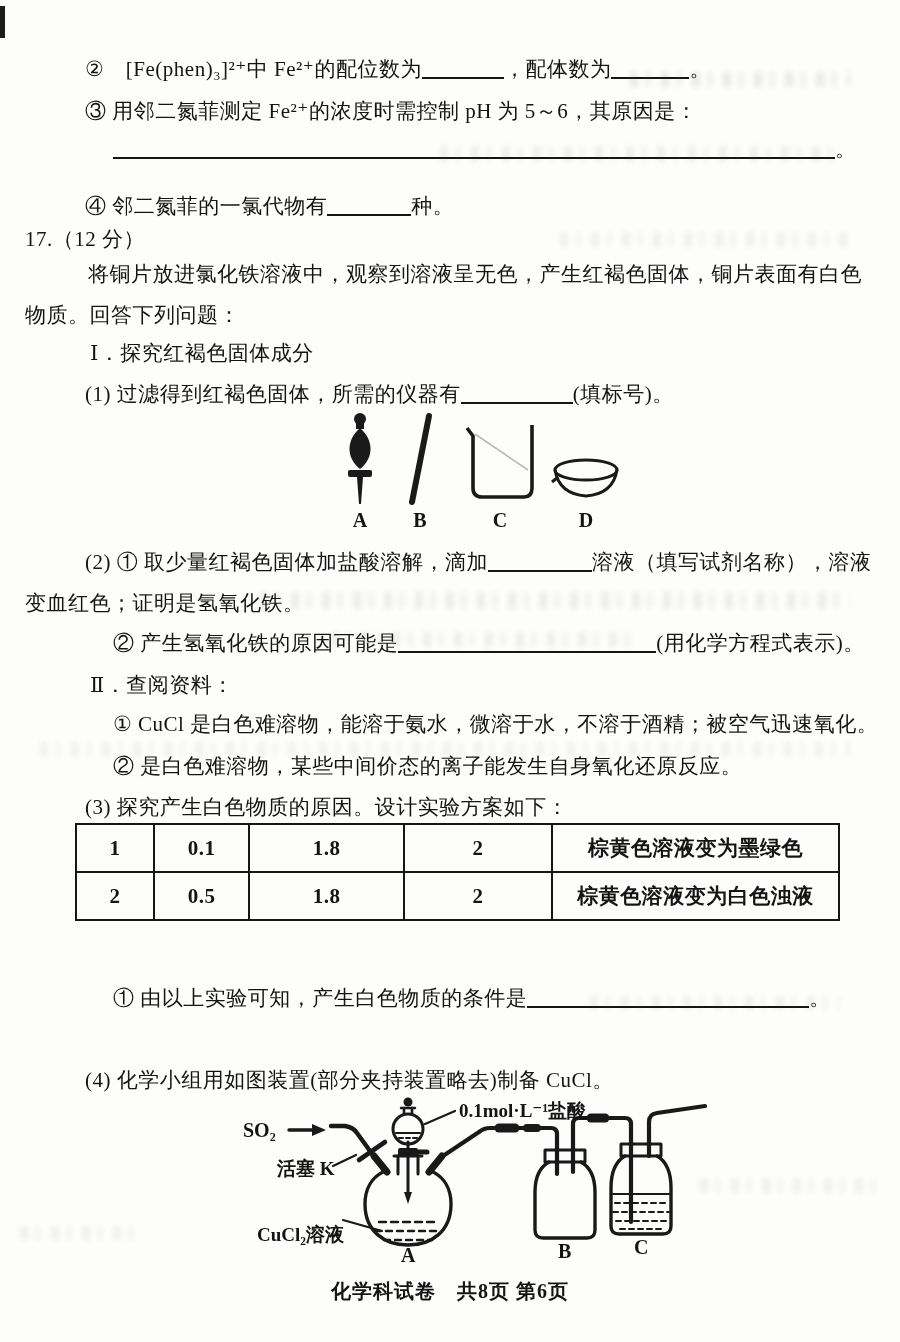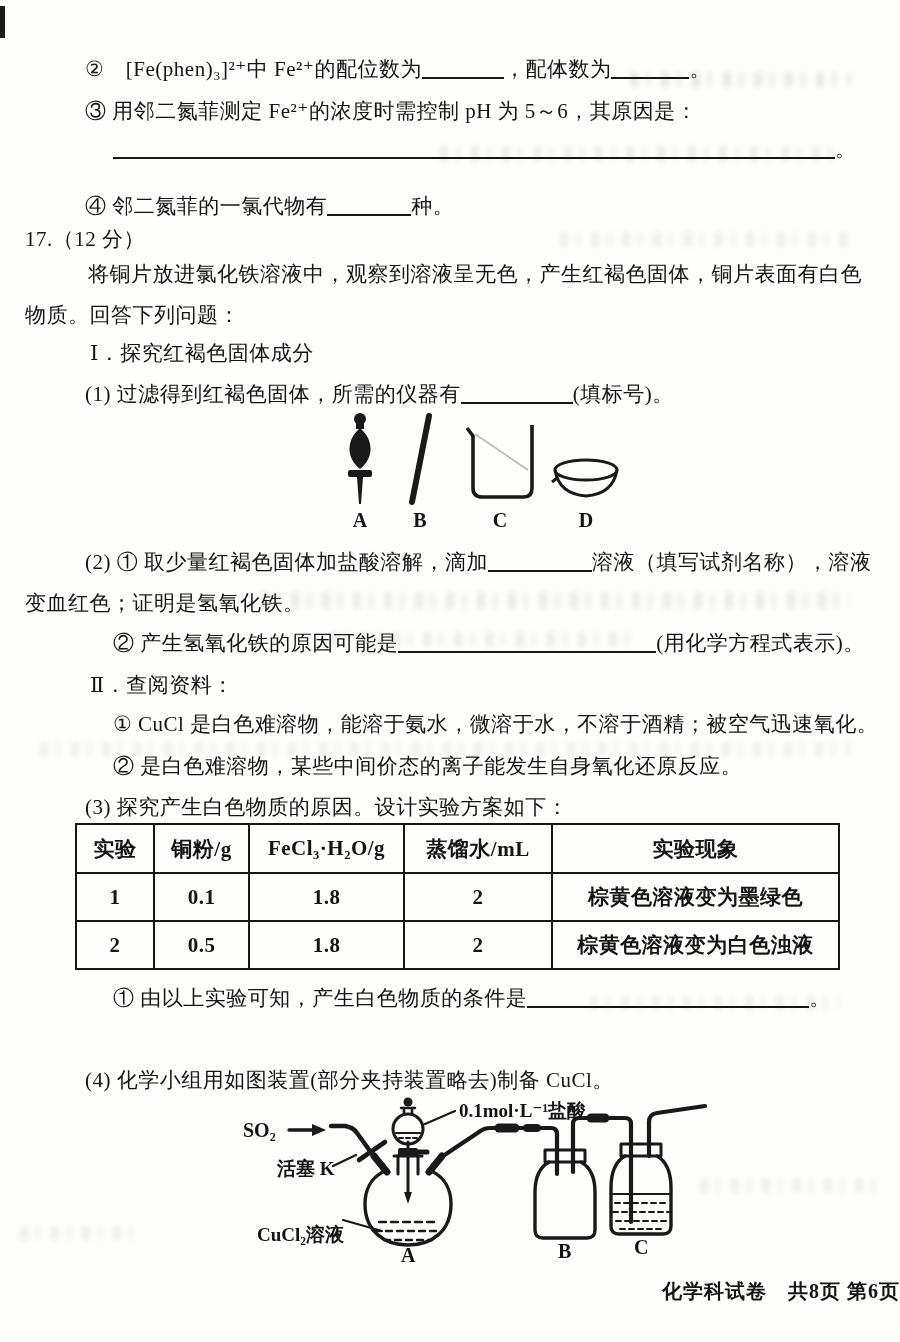--- a/index.html
+++ b/index.html
@@ -35,21 +35,21 @@
   .dlabel{position:absolute; white-space:nowrap; font-weight:700; font-size:19px; color:#141414;}
   
   .ghost{
     position:absolute; pointer-events:none; filter:blur(2.4px); opacity:.45;
     background:repeating-linear-gradient(90deg,
       rgba(45,45,45,.20) 0 8px, rgba(0,0,0,0) 8px 15px,
       rgba(70,70,70,.14) 15px 21px, rgba(0,0,0,0) 21px 31px);
   }
   .edge-mark{position:absolute; background:#1c1c1c;}
   .footer{
-    position:absolute; left:0; top:1278px; width:900px; text-align:right;
+    position:absolute; left:0; top:1278px; width:900px; text-align:center;
     font-weight:700; font-size:20px; letter-spacing:1px;
   }
 </style>
 </head>
 <body>
 
 <div class="page">
 
   <div class="edge-mark" style="left:0;top:6px;width:5px;height:32px;"></div>
 
@@ -144,27 +144,20 @@
   <div class="exp-table">
     <table>
       <colgroup>
         <col style="width:78px">
           <col style="width:95px">
           <col style="width:155px">
           <col style="width:148px">
           <col style="width:287px">
       </colgroup>
       <tbody>
-          <tr>
-        <th>实验</th>
-        <th>铜粉/g</th>
-        <th>FeCl₃·H₂O/g</th>
-        <th>蒸馏水/mL</th>
-        <th>实验现象</th>
-      </tr>
       <tr>
         <td>1</td>
         <td>0.1</td>
         <td>1.8</td>
         <td>2</td>
         <td>棕黄色溶液变为墨绿色</td>
       </tr>
       <tr>
         <td>2</td>
         <td>0.5</td>

